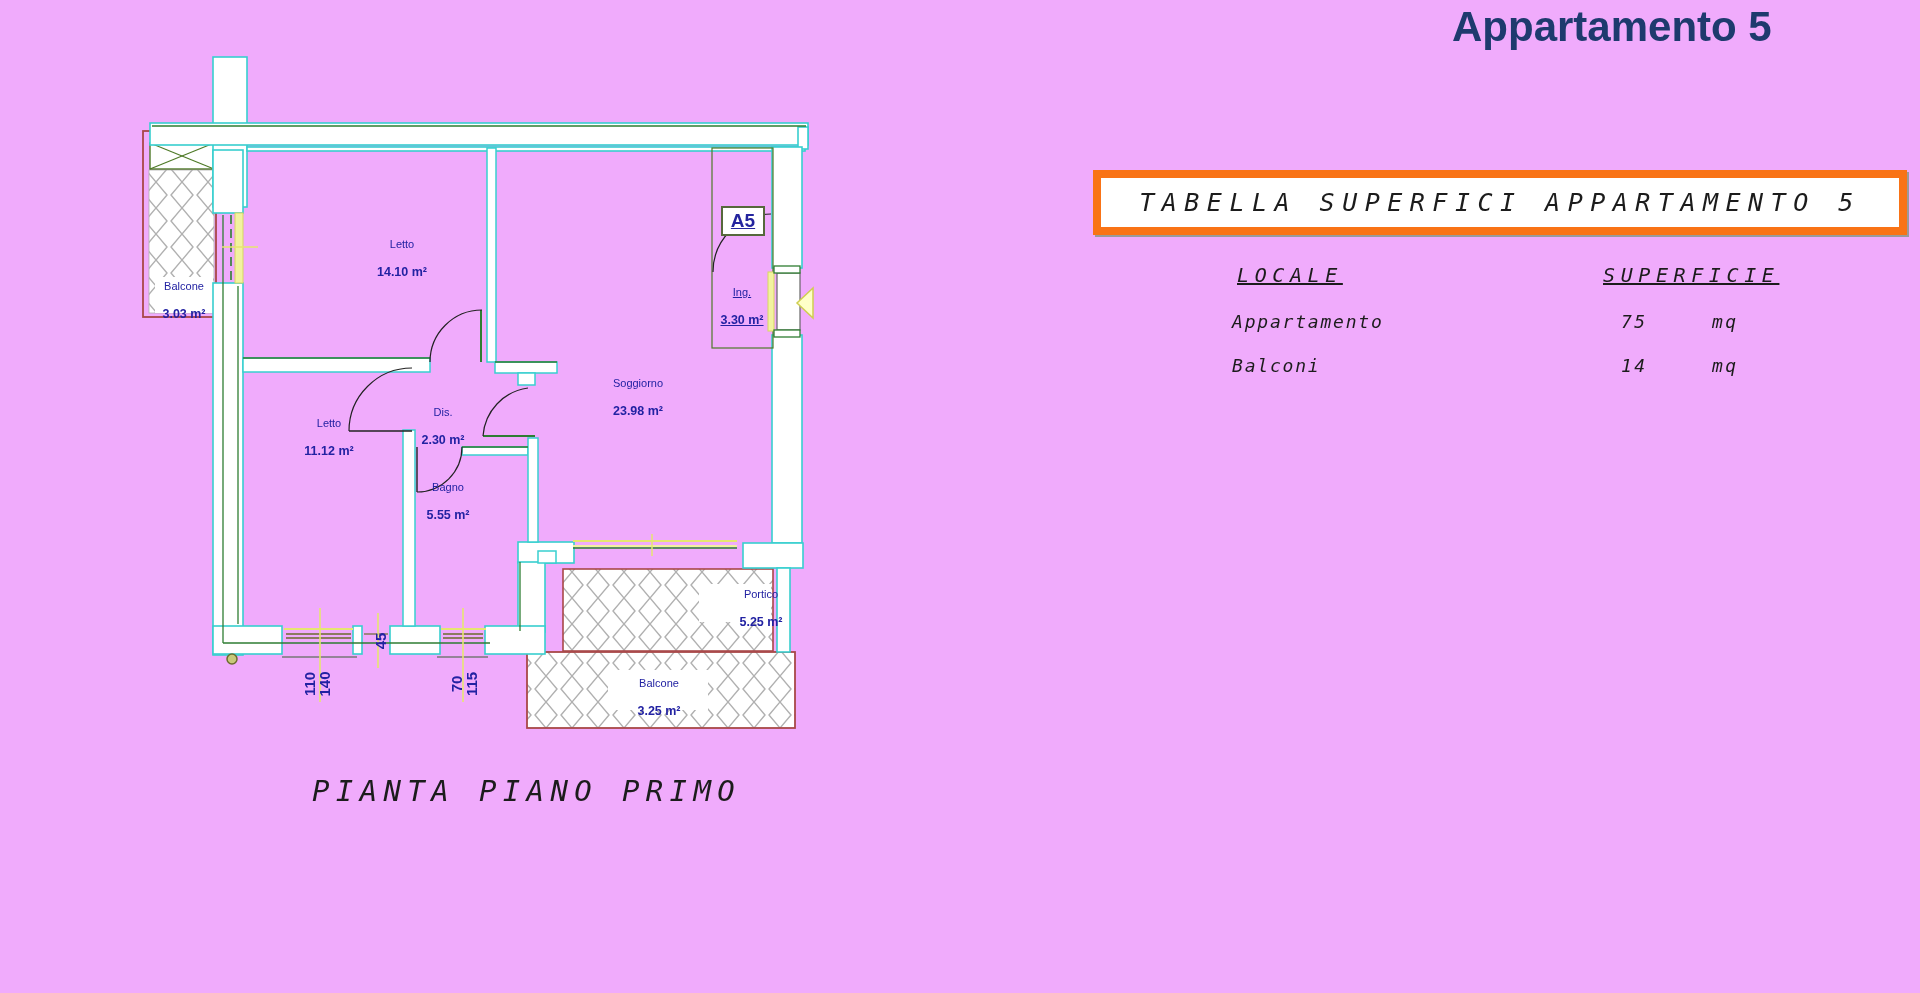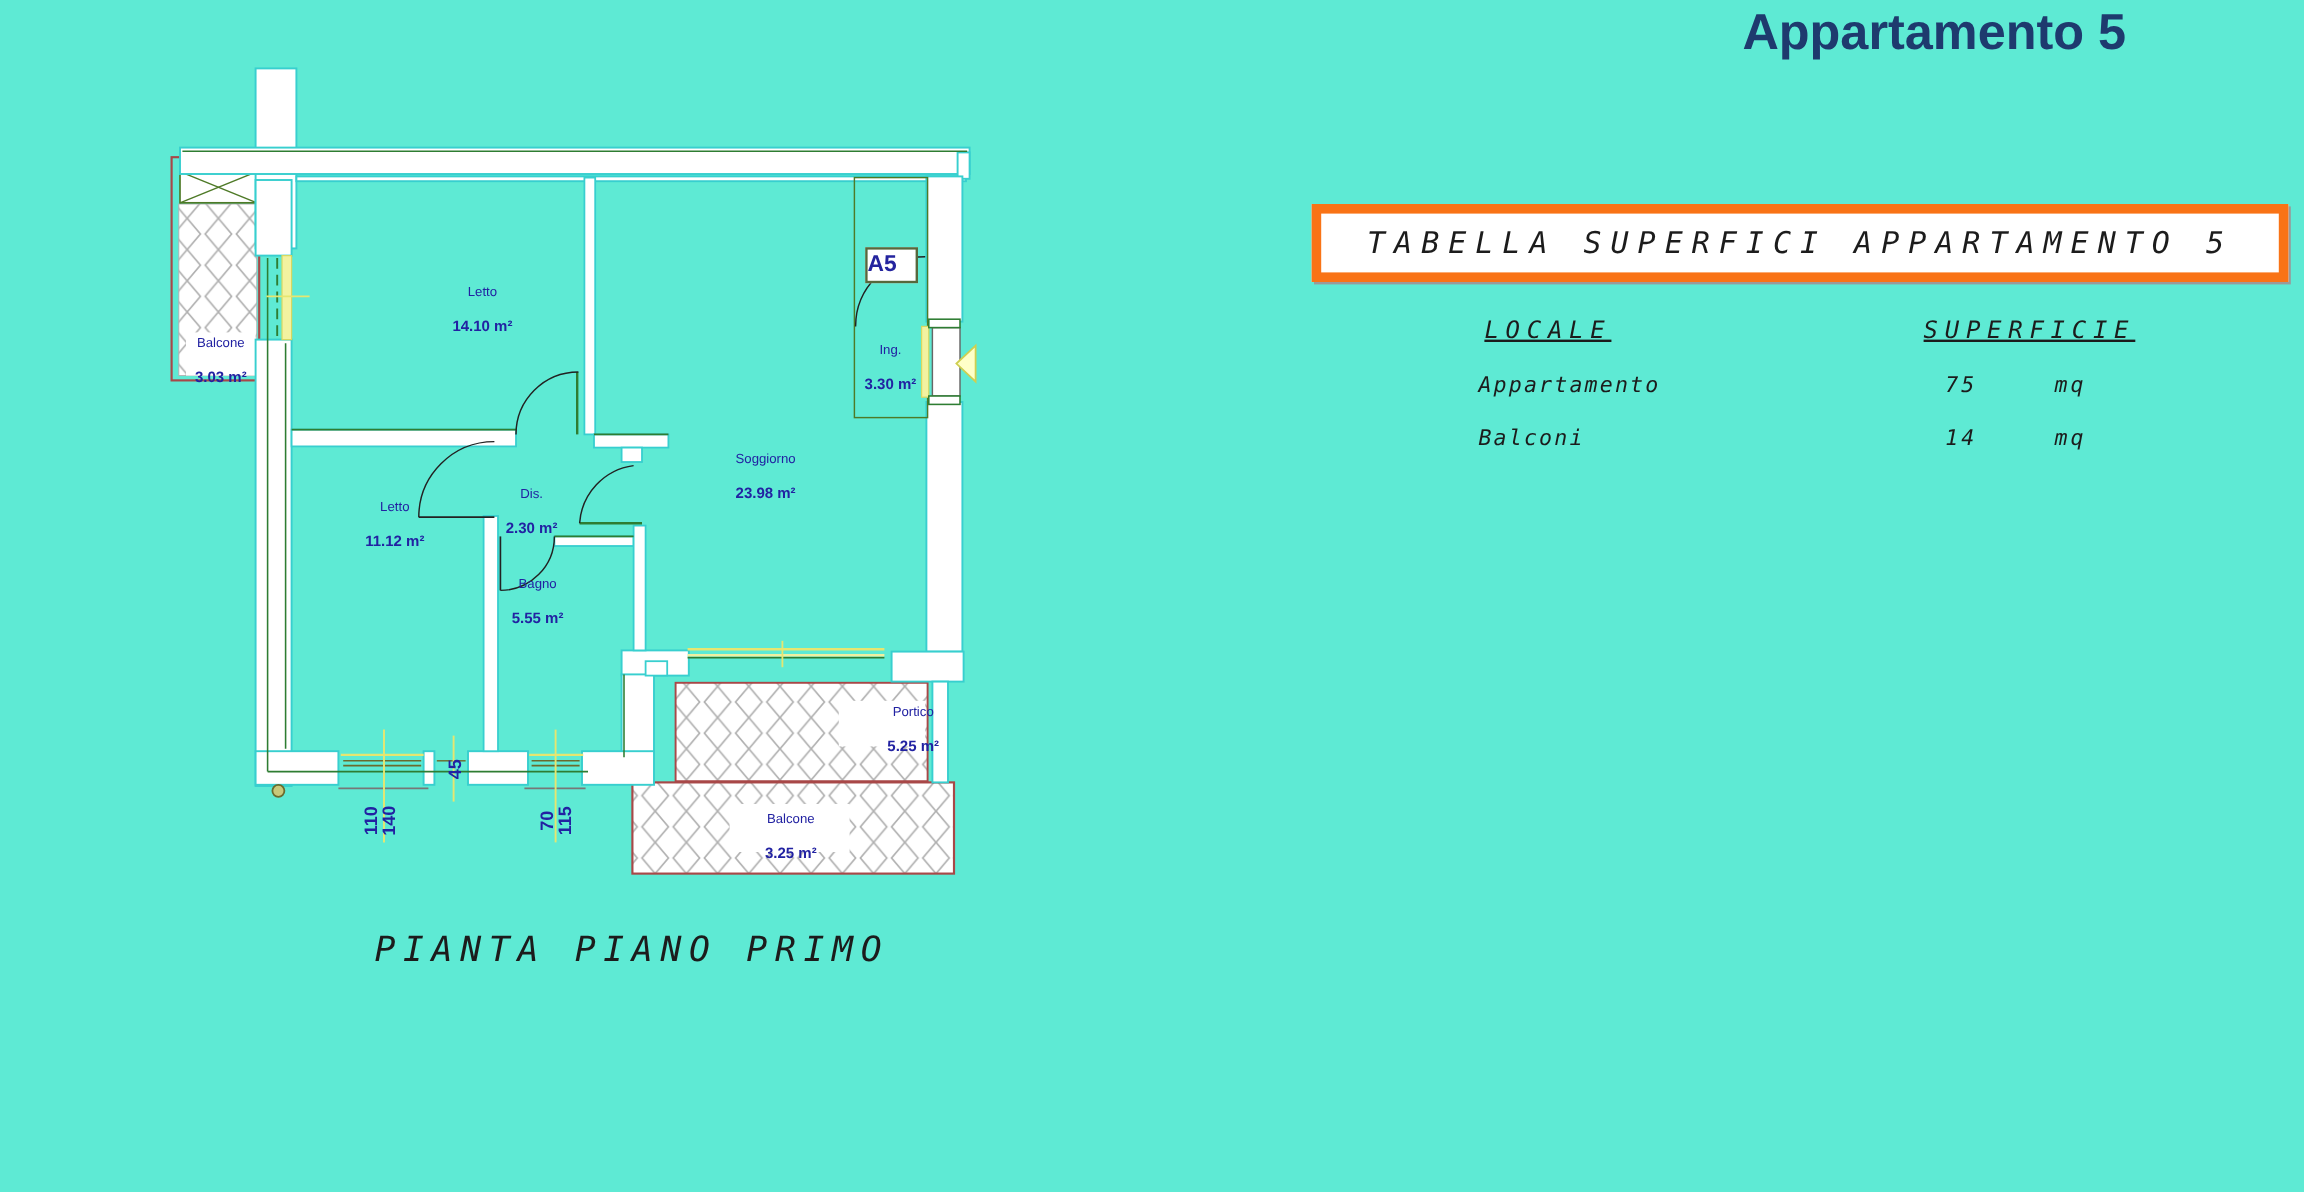--- a/index.html
+++ b/index.html
@@ -1,16 +1,16 @@
 <!DOCTYPE html>
 <html><head>
 <meta charset="utf-8">
 <style>
   html,body{margin:0;padding:0;background:#fff;}
-  #stage{position:relative;width:1920px;height:993px;background:#5eead4;overflow:hidden;
+  #stage{position:relative;width:1920px;height:993px;background:#f0abfc;overflow:hidden;
          font-family:"Liberation Sans",sans-serif;}
   #plan-svg{position:absolute;left:0;top:0;z-index:1;}
 
   .abs{position:absolute;z-index:2;}
 
   
   .page-title{left:1452px;top:3px;font-size:42px;font-weight:bold;color:#1e3a6e;
               letter-spacing:0px;white-space:nowrap;}
 
   
@@ -33,22 +33,22 @@
   .room-label .rname{display:block;font-size:11px;}
   .room-label .rarea{display:block;font-size:12.5px;font-weight:bold;margin-top:16px;}
 
   
   .dim{transform:translate(-50%,-50%) rotate(-90deg);color:#2222a2;font-weight:bold;
        font-size:15px;line-height:15px;text-align:center;z-index:3;white-space:nowrap;}
   .dim span{display:block;}
 
   
   .unit-box{left:721px;top:206px;width:40px;height:26px;border:2px solid #56683c;
-            background:#fff;display:flex;align-items:center;justify-content:flex-start;
-            font-size:19px;font-weight:bold;color:#24249e;z-index:3;}
+            background:#fff;display:flex;align-items:center;justify-content:center;
+            font-size:19px;font-weight:bold;color:#24249e;z-index:3;text-decoration:underline;}
 </style>
 </head>
 <body>
 
 <div id="stage">
 
   <svg id="plan-svg" width="1920" height="993" viewBox="0 0 1920 993">
     <defs>
       <pattern id="hb" width="26" height="26" patternUnits="userSpaceOnUse">
         <rect width="26" height="26" fill="#ffffff"></rect>
@@ -207,21 +207,21 @@
     <span class="rarea">2.30 m²</span>
   </div>
   <div class="abs room-label" style="left:448px;top:482px;">
     <span class="rname">Bagno</span>
     <span class="rarea">5.55 m²</span>
   </div>
   <div class="abs room-label" style="left:638px;top:378px;">
     <span class="rname">Soggiorno</span>
     <span class="rarea">23.98 m²</span>
   </div>
-  <div class="abs room-label" style="left:742px;top:287px;">
+  <div class="abs room-label" style="left:742px;top:287px;text-decoration:underline;">
     <span class="rname">Ing.</span>
     <span class="rarea">3.30 m²</span>
   </div>
   <div class="abs room-label" style="left:184px;top:281px;">
     <span class="rname">Balcone</span>
     <span class="rarea">3.03 m²</span>
   </div>
   <div class="abs room-label" style="left:761px;top:589px;">
     <span class="rname">Portico</span>
     <span class="rarea">5.25 m²</span>

